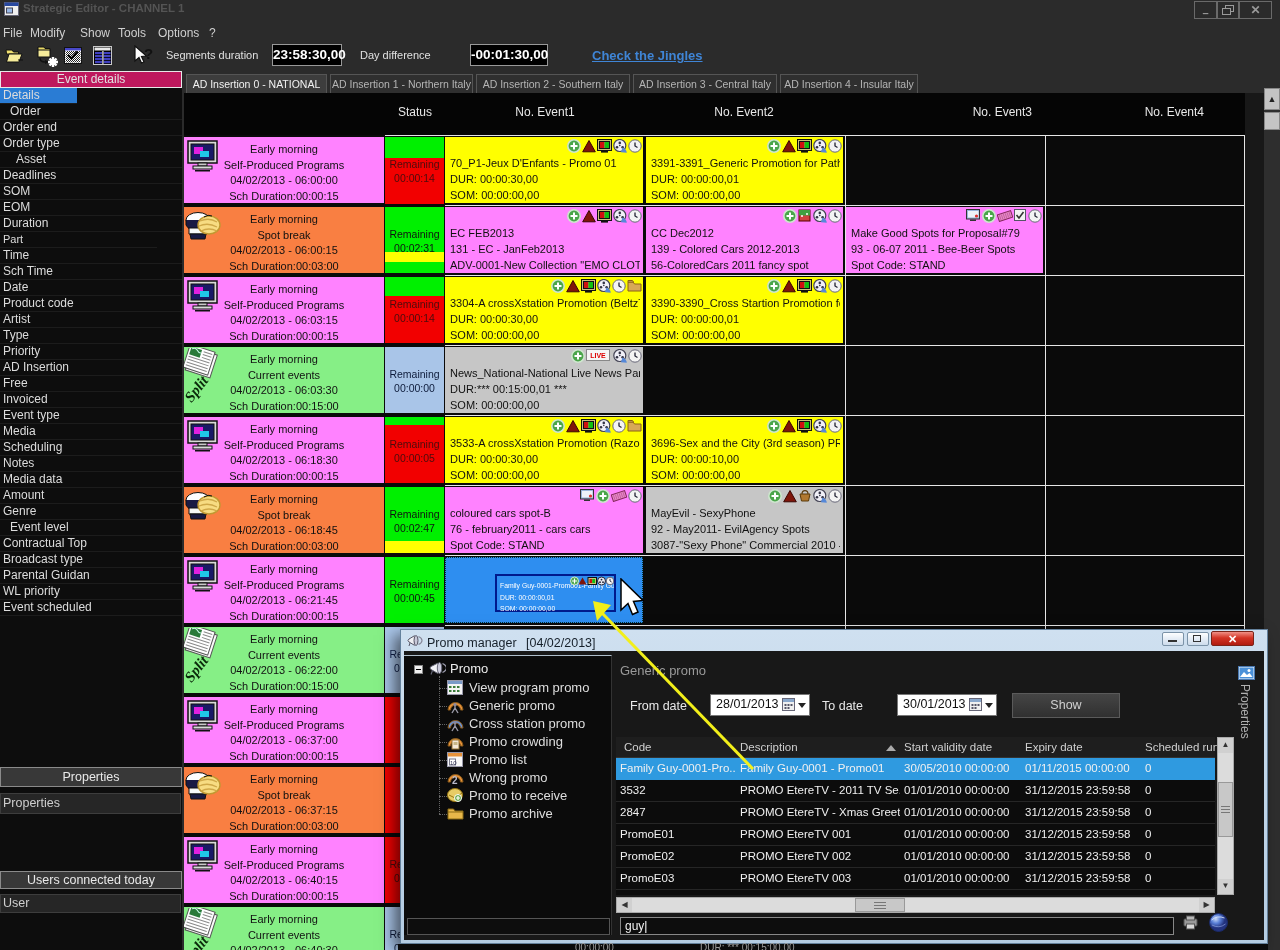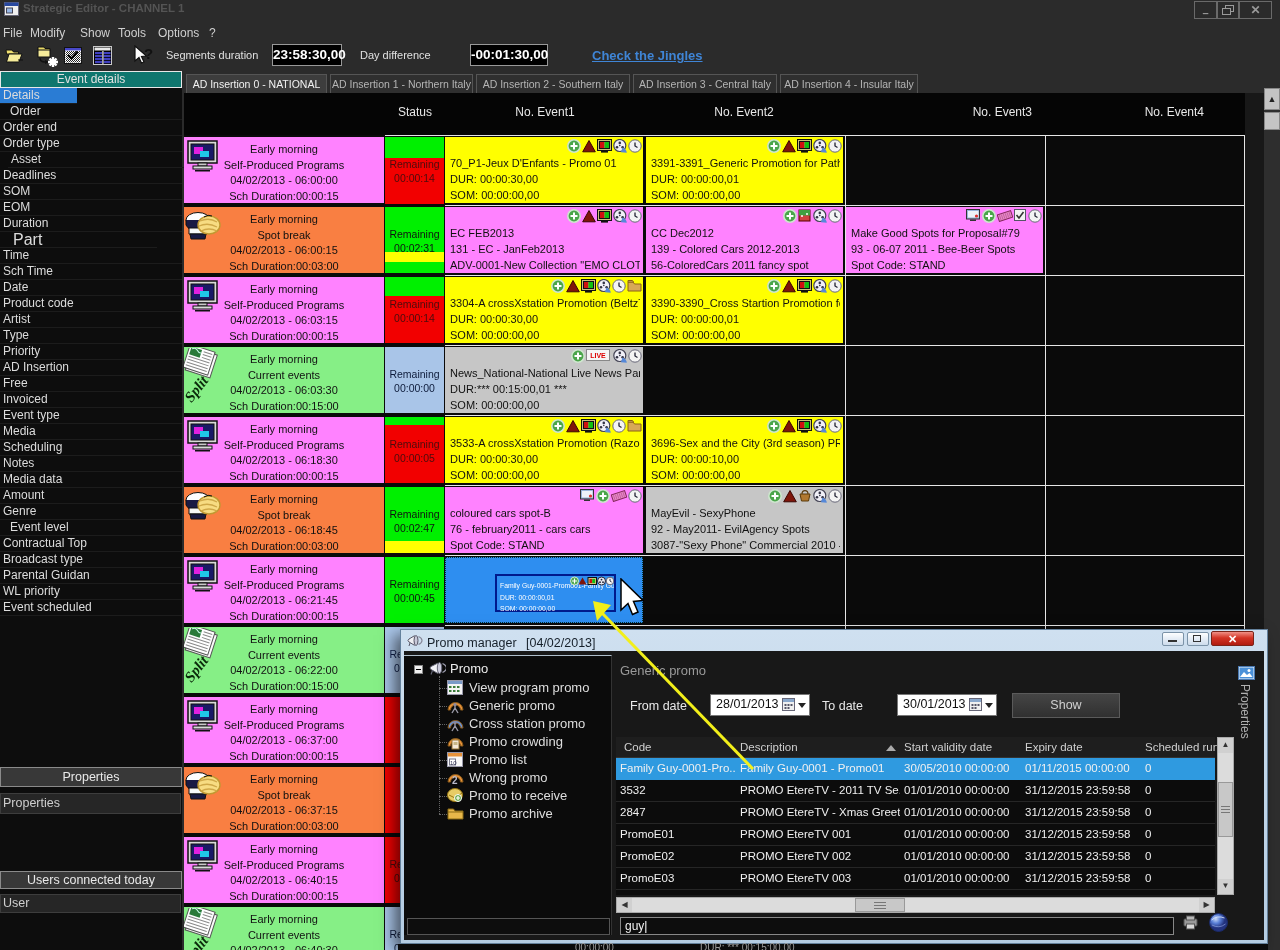--- a/index.html
+++ b/index.html
@@ -77,31 +77,31 @@
 <div class="abs" style="left:272px;top:44px;width:70px;height:22px;background:#000;border:1px solid #999;color:#fff;font-weight:bold;font-size:13.5px;text-align:center;line-height:20px">23:58:30,00</div>
 <span class="abs" style="left:360px;top:49px;font-size:11px;color:#e0e0e0">Day difference</span>
 <div class="abs" style="left:470px;top:44px;width:78px;height:22px;background:#000;border:1px solid #999;color:#fff;font-weight:bold;font-size:13.5px;text-align:center;line-height:20px">-00:01:30,00</div>
 <span class="abs" style="left:592px;top:48px;font-size:13px;font-weight:bold;color:#3f85d6;text-decoration:underline">Check the Jingles</span>
 <div class="abs" style="left:186px;top:74px;width:141px;height:19px;background:#3d3d3d;border:1px solid #555;border-bottom:none;color:#f2f2f2;font-size:10.5px;text-align:center;line-height:18px;white-space:nowrap;overflow:hidden">AD Insertion 0 - NATIONAL</div>
 <div class="abs" style="left:330px;top:74px;width:143px;height:19px;background:#2f2f2f;border:1px solid #555;border-bottom:none;color:#b5b5b5;font-size:10.5px;text-align:center;line-height:18px;white-space:nowrap;overflow:hidden">AD Insertion 1 - Northern Italy</div>
 <div class="abs" style="left:476px;top:74px;width:154px;height:19px;background:#2f2f2f;border:1px solid #555;border-bottom:none;color:#b5b5b5;font-size:10.5px;text-align:center;line-height:18px;white-space:nowrap;overflow:hidden">AD Insertion 2 - Southern Italy</div>
 <div class="abs" style="left:633px;top:74px;width:144px;height:19px;background:#2f2f2f;border:1px solid #555;border-bottom:none;color:#b5b5b5;font-size:10.5px;text-align:center;line-height:18px;white-space:nowrap;overflow:hidden">AD Insertion 3 - Central Italy</div>
 <div class="abs" style="left:780px;top:74px;width:138px;height:19px;background:#2f2f2f;border:1px solid #555;border-bottom:none;color:#b5b5b5;font-size:10.5px;text-align:center;line-height:18px;white-space:nowrap;overflow:hidden">AD Insertion 4 - Insular Italy</div>
 <div class="abs" style="left:0;top:88px;width:182px;height:862px;background:#0d0d0d"></div>
-<div class="abs" style="left:0;top:71px;width:182px;height:17px;background:#0f766e;border:1px solid #e8e8e8;color:#e0e0e0;font-size:12px;text-align:center;line-height:15px">Event details</div>
+<div class="abs" style="left:0;top:71px;width:182px;height:17px;background:#be185d;border:1px solid #e8e8e8;color:#e0e0e0;font-size:12px;text-align:center;line-height:15px">Event details</div>
 <div class="abs" style="left:0;top:88px;background:#2a7cd4;width:77px;height:16px;color:#dcdcdc;font-size:12px;line-height:15px;padding-left:3px;border-bottom:1px solid #1c1c1c;white-space:nowrap">Details</div>
 <div class="abs" style="left:0;top:104px;width:182px;height:16px;color:#dcdcdc;font-size:12px;line-height:15px;padding-left:10px;border-bottom:1px solid #1c1c1c;white-space:nowrap">Order</div>
 <div class="abs" style="left:0;top:120px;width:182px;height:16px;color:#dcdcdc;font-size:12px;line-height:15px;padding-left:3px;border-bottom:1px solid #1c1c1c;white-space:nowrap">Order end</div>
 <div class="abs" style="left:0;top:136px;width:182px;height:16px;color:#dcdcdc;font-size:12px;line-height:15px;padding-left:3px;border-bottom:1px solid #1c1c1c;white-space:nowrap">Order type</div>
-<div class="abs" style="left:8px;top:152px;width:182px;height:16px;color:#dcdcdc;font-size:12px;line-height:15px;padding-left:3px;border-bottom:1px solid #1c1c1c;white-space:nowrap">Asset</div>
+<div class="abs" style="left:0;top:152px;width:182px;height:16px;color:#dcdcdc;font-size:12px;line-height:15px;padding-left:16px;border-bottom:1px solid #1c1c1c;white-space:nowrap">Asset</div>
 <div class="abs" style="left:0;top:168px;width:182px;height:16px;color:#dcdcdc;font-size:12px;line-height:15px;padding-left:3px;border-bottom:1px solid #1c1c1c;white-space:nowrap">Deadlines</div>
 <div class="abs" style="left:0;top:184px;width:182px;height:16px;color:#dcdcdc;font-size:12px;line-height:15px;padding-left:3px;border-bottom:1px solid #1c1c1c;white-space:nowrap">SOM</div>
 <div class="abs" style="left:0;top:200px;width:182px;height:16px;color:#dcdcdc;font-size:12px;line-height:15px;padding-left:3px;border-bottom:1px solid #1c1c1c;white-space:nowrap">EOM</div>
 <div class="abs" style="left:0;top:216px;width:182px;height:16px;color:#dcdcdc;font-size:12px;line-height:15px;padding-left:3px;border-bottom:1px solid #1c1c1c;white-space:nowrap">Duration</div>
-<div class="abs" style="left:0;top:232px;width:157px;height:16px;color:#dcdcdc;font-size:16px;line-height:15px;padding-left:13px;border-bottom:1px solid #1c1c1c;white-space:nowrap">Part</div>
+<div class="abs" style="left:0;top:232px;width:157px;height:16px;color:#dcdcdc;font-size:11px;line-height:15px;padding-left:3px;border-bottom:1px solid #1c1c1c;white-space:nowrap">Part</div>
 <div class="abs" style="left:0;top:248px;width:182px;height:16px;color:#dcdcdc;font-size:12px;line-height:15px;padding-left:3px;border-bottom:1px solid #1c1c1c;white-space:nowrap">Time</div>
 <div class="abs" style="left:0;top:264px;width:182px;height:16px;color:#dcdcdc;font-size:12px;line-height:15px;padding-left:3px;border-bottom:1px solid #1c1c1c;white-space:nowrap">Sch Time</div>
 <div class="abs" style="left:0;top:280px;width:182px;height:16px;color:#dcdcdc;font-size:12px;line-height:15px;padding-left:3px;border-bottom:1px solid #1c1c1c;white-space:nowrap">Date</div>
 <div class="abs" style="left:0;top:296px;width:182px;height:16px;color:#dcdcdc;font-size:12px;line-height:15px;padding-left:3px;border-bottom:1px solid #1c1c1c;white-space:nowrap">Product code</div>
 <div class="abs" style="left:0;top:312px;width:182px;height:16px;color:#dcdcdc;font-size:12px;line-height:15px;padding-left:3px;border-bottom:1px solid #1c1c1c;white-space:nowrap">Artist</div>
 <div class="abs" style="left:0;top:328px;width:182px;height:16px;color:#dcdcdc;font-size:12px;line-height:15px;padding-left:3px;border-bottom:1px solid #1c1c1c;white-space:nowrap">Type</div>
 <div class="abs" style="left:0;top:344px;width:182px;height:16px;color:#dcdcdc;font-size:12px;line-height:15px;padding-left:3px;border-bottom:1px solid #1c1c1c;white-space:nowrap">Priority</div>
 <div class="abs" style="left:0;top:360px;width:182px;height:16px;color:#dcdcdc;font-size:12px;line-height:15px;padding-left:3px;border-bottom:1px solid #1c1c1c;white-space:nowrap">AD Insertion</div>
 <div class="abs" style="left:0;top:376px;width:182px;height:16px;color:#dcdcdc;font-size:12px;line-height:15px;padding-left:3px;border-bottom:1px solid #1c1c1c;white-space:nowrap">Free</div>
 <div class="abs" style="left:0;top:392px;width:182px;height:16px;color:#dcdcdc;font-size:12px;line-height:15px;padding-left:3px;border-bottom:1px solid #1c1c1c;white-space:nowrap">Invoiced</div>

